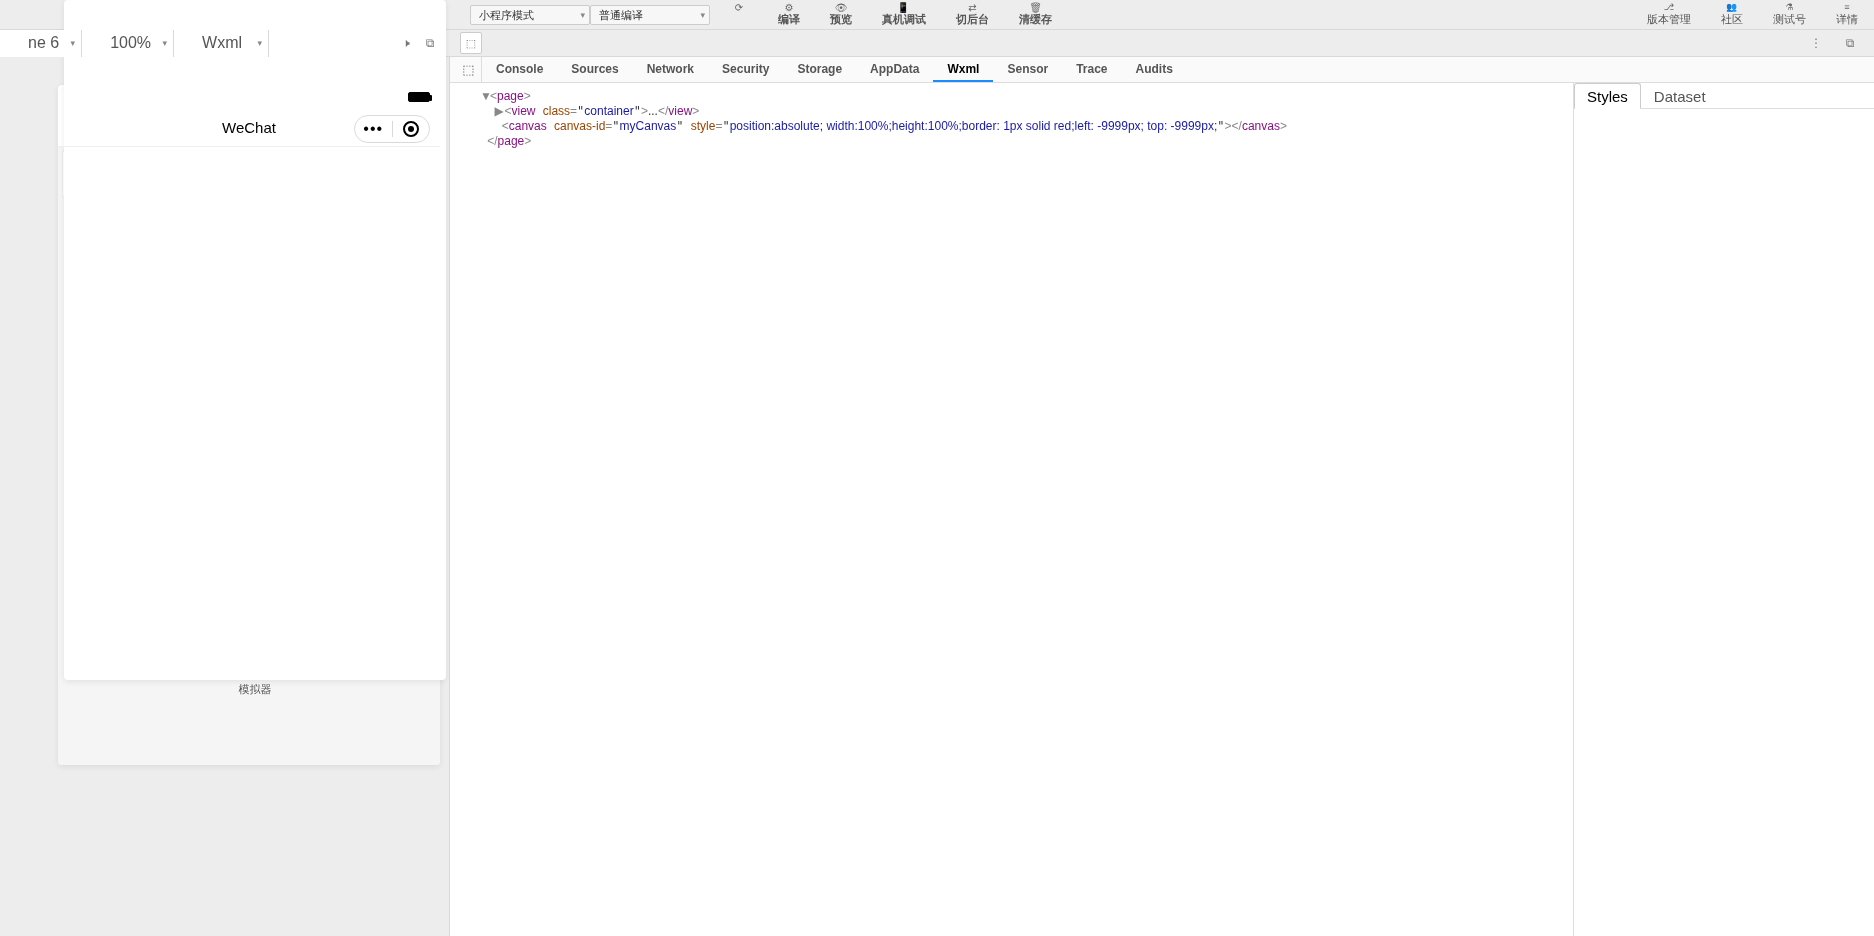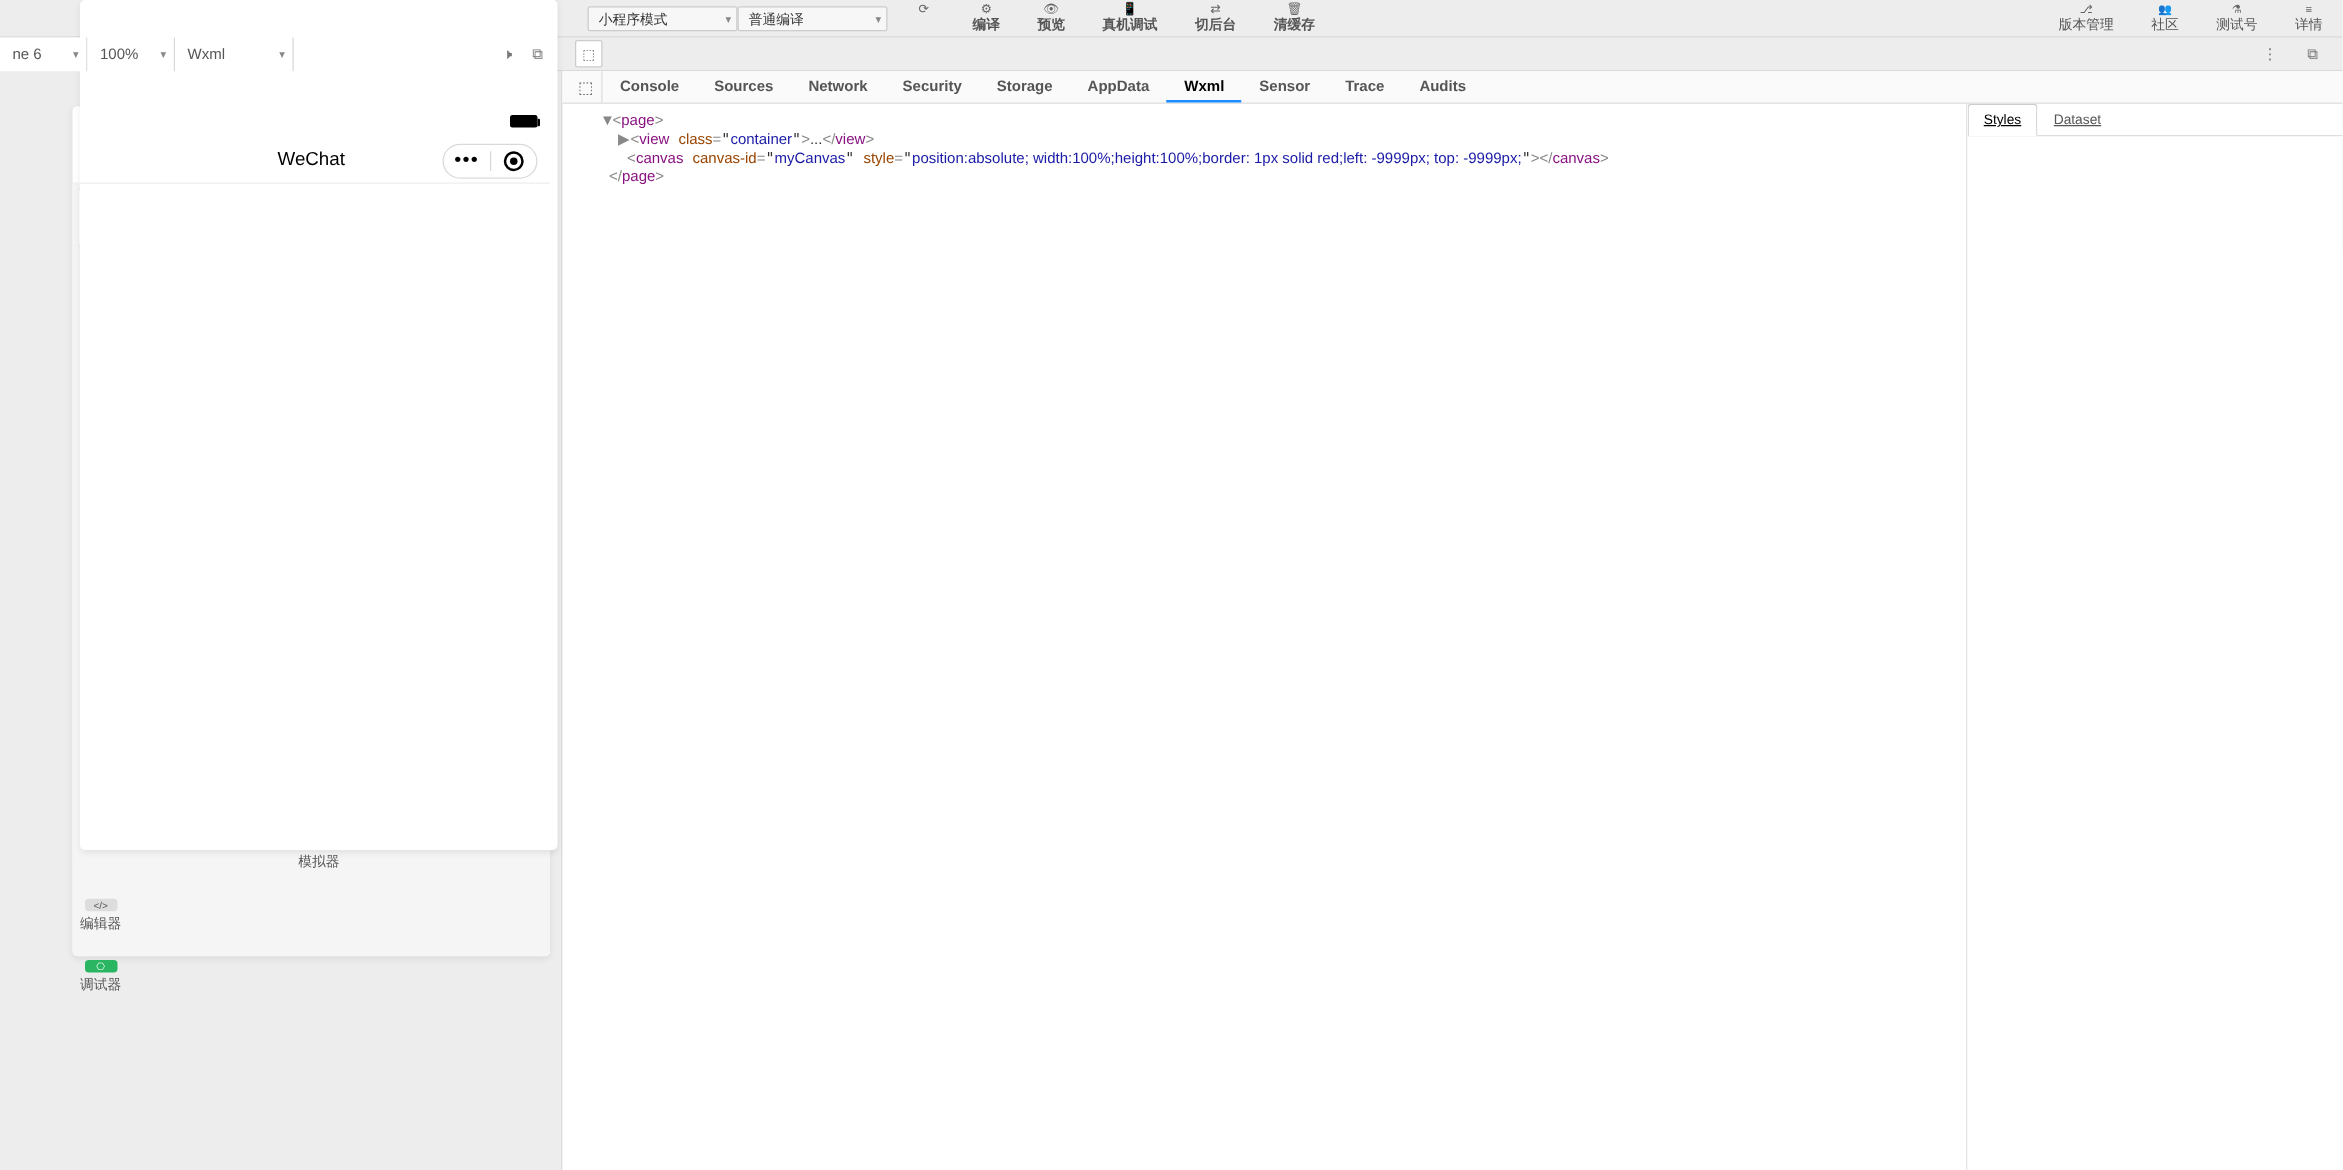--- a/index.html
+++ b/index.html
@@ -7,21 +7,21 @@
 
   
   .top-toolbar {
     height: 30px;
     background: #ededed;
     border-bottom: 1px solid #d9d9d9;
     display: flex;
     align-items: flex-start;
     position: relative;
   }
-  .toolbar-left { display: flex; align-items: flex-start; padding-left: 64px; gap: 22px; flex-direction: column; }
+  .toolbar-left { display: flex; align-items: center; padding-left: 64px; gap: 22px; }
   .toolbar-item { display: flex; flex-direction: column; align-items: center; gap: 2px; cursor: pointer; }
   .toolbar-icon { width: 26px; height: 10px; border-radius: 3px; display:flex;align-items:center;justify-content:center;color:#fff;font-size:9px;}
   .green { background: #29b562; }
   .toolbar-label { font-size: 11px; color: #555; }
   .toolbar-icon.code::before { content:"</>"; font-size:8px;}
   .toolbar-icon.phone::before { content:"▯"; font-size:8px;}
   .toolbar-icon.bug::before { content:"⎔"; font-size:8px;}
 
   .toolbar-center {
     position: absolute; left: 470px; top: 0; display: flex; align-items: center; gap: 0; height: 30px;
@@ -43,22 +43,22 @@
   .right-tool { display:flex; flex-direction:column; align-items:center; cursor:pointer; gap:1px;}
   .right-tool-icon { width:14px; height:8px; color:#666; font-size:9px; display:flex;align-items:center;justify-content:center;}
   .right-tool-label { font-size:11px; color:#555;}
 
   
   .second-bar {
     height: 27px; background:#ededed; border-bottom:1px solid #d9d9d9; display:flex; align-items:center;
   }
   .second-left { display:flex; align-items:center; height:100%; }
   .sel {
-    height:27px; display:flex; align-items:center; padding:0 22px 0 10px; border-right:1px solid #d9d9d9;
-    font-size:12px; color:#555; position:relative; cursor:pointer; background:#fff; min-width:70px;
+    height:27px; display:flex; align-items:center; padding:0 22px 0 28px; border-right:1px solid #d9d9d9;
+    font-size:16px; color:#555; position:relative; cursor:pointer; background:#fff; min-width:70px;
   }
   .sel::after { content:"▾"; position:absolute; right:6px; color:#888; font-size:9px;}
   .sel.first { border-left: none; }
   .spacer-flex { flex:1; }
   .mini-icon {
     width:20px; height:20px; margin-right:10px; display:flex;align-items:center;justify-content:center;
     color:#777; cursor:pointer; font-size:12px;
   }
   .second-right-btn {
     width:22px; height:22px; border:1px solid #ccc; background:#fff; margin-left:4px; display:flex;
@@ -137,22 +137,22 @@
   }
   .tok-bracket { color:#888; }
   .tok-tag { color:#881280; }
   .tok-attr { color:#994500; }
   .tok-str { color:#1a1aa6; }
   .tree-caret { color:#888; cursor:pointer; display:inline-block; width:10px;}
   
   .styles-pane { width:300px; display:flex; flex-direction:column; background:#fff;}
   .styles-tabs { height:26px; border-bottom:1px solid #ddd; display:flex; align-items:stretch;}
   .s-tab {
-    padding:0 12px; display:flex; align-items:center; font-size:11px; color:#555; cursor:pointer;
-    border:1px solid transparent; border-bottom:none;text-decoration:underline;
+    padding:0 12px; display:flex; align-items:center; font-size:15px; color:#555; cursor:pointer;
+    border:1px solid transparent; border-bottom:none;
   }
   .s-tab.active {
     border-color:#ccc; border-bottom:1px solid #fff; background:#fff; color:#000; margin-bottom:-1px;
     border-radius:3px 3px 0 0;
   }
 
 </style>
 </head>
 <body>
 

